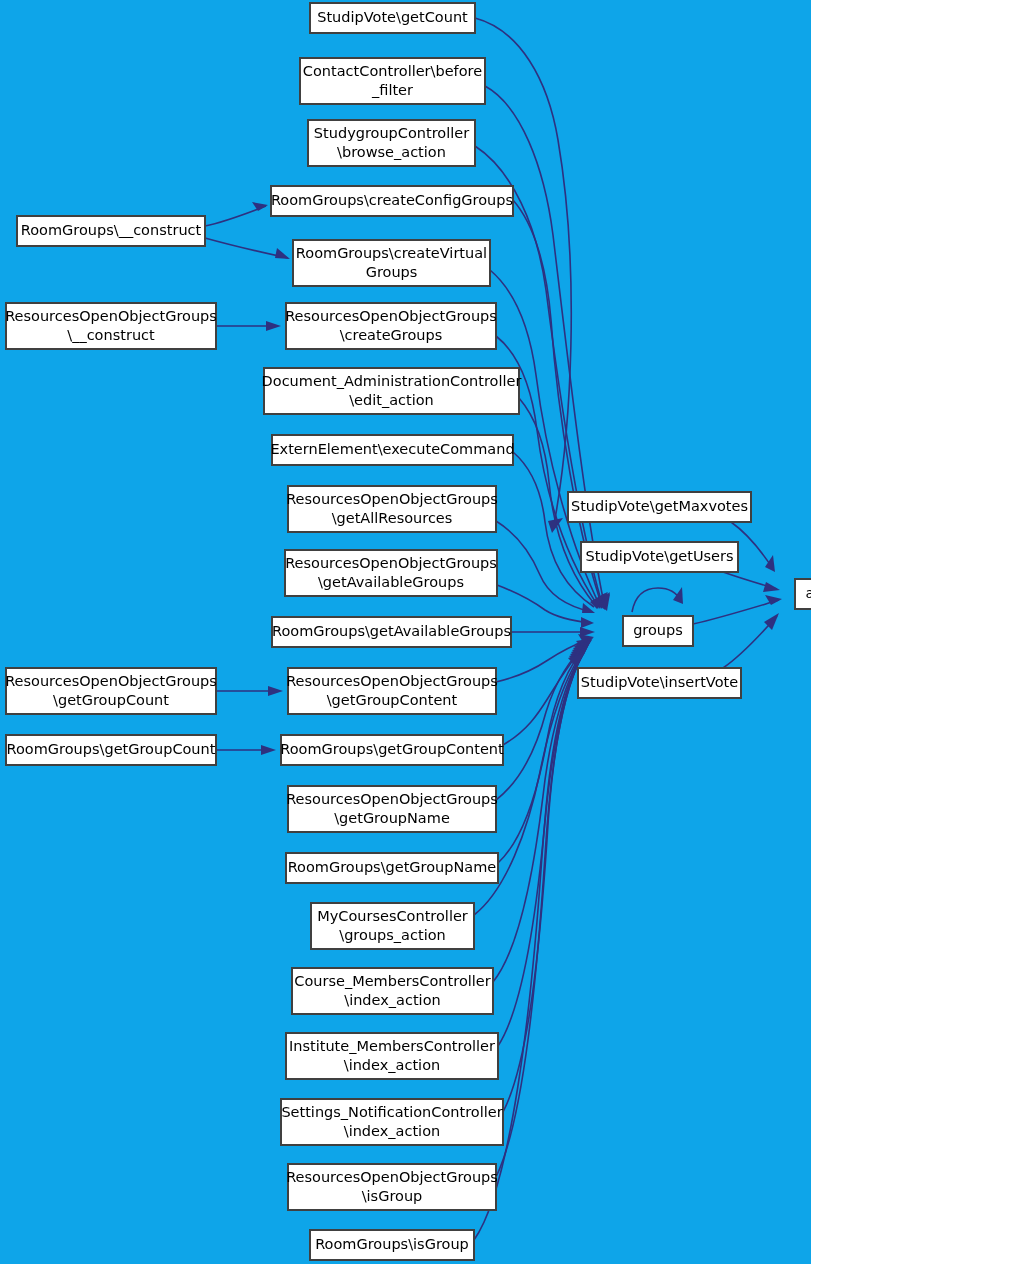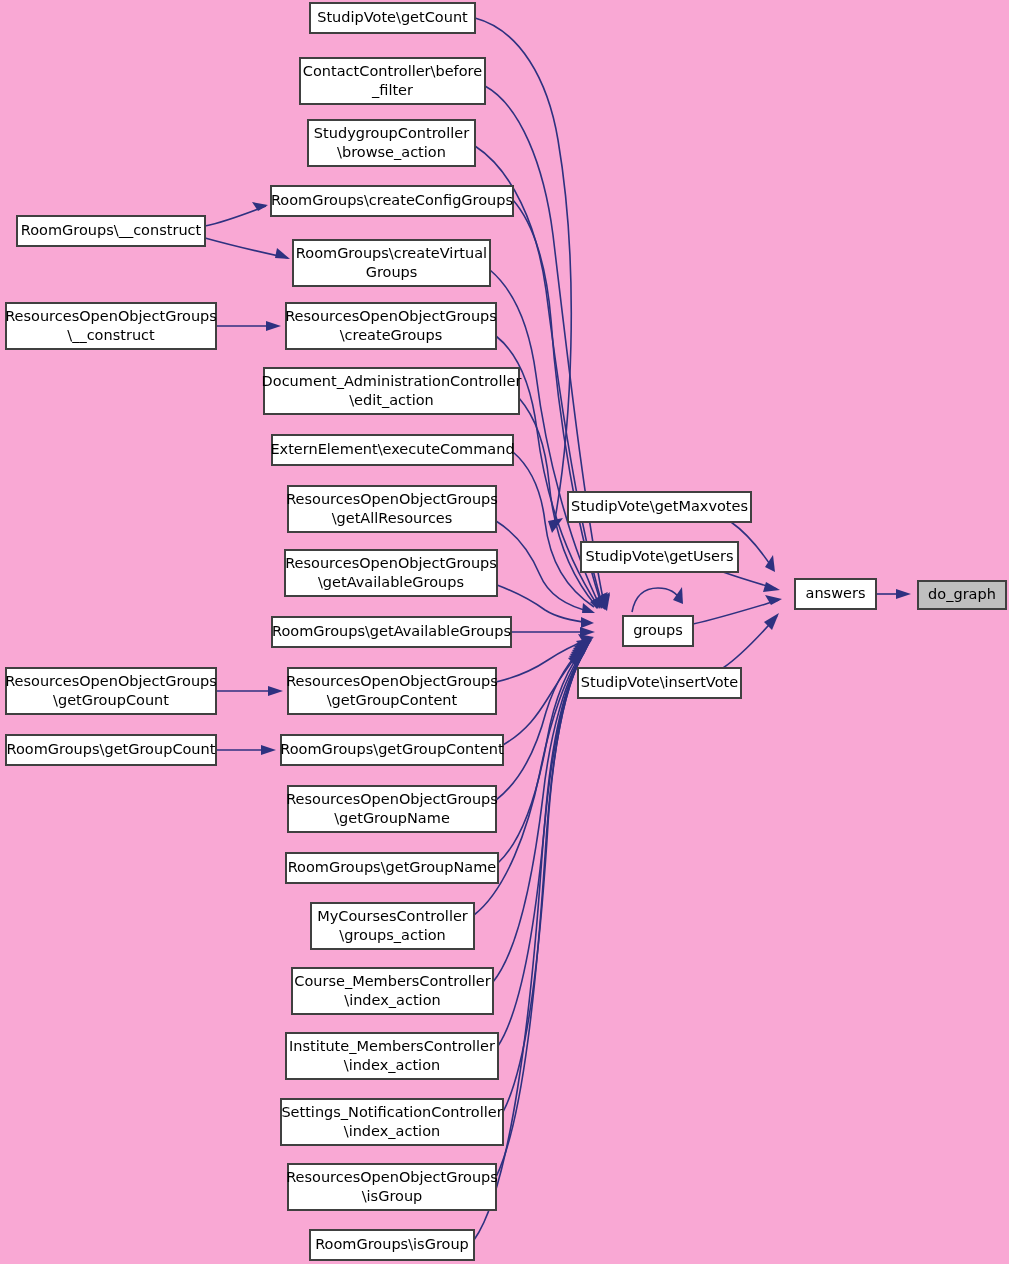--- a/index.html
+++ b/index.html
@@ -2,23 +2,23 @@
 <html><head>
 <meta charset="utf-8">
 <style>
   html, body {
     margin: 0;
     padding: 0;
     background: #ffffff;
   }
   #canvas-wrap {
     position: relative;
-    width: 1009px;
+    width: 811px;
     height: 1264px;
-    background: #f9a8d4;
+    background: #0ea5e9;
     overflow: hidden;
   }
   svg#graph {
     display: block;
     width: 1009px;
     height: 1264px;
   }
   .node-box {
     stroke: #404040;
     stroke-width: 2;

